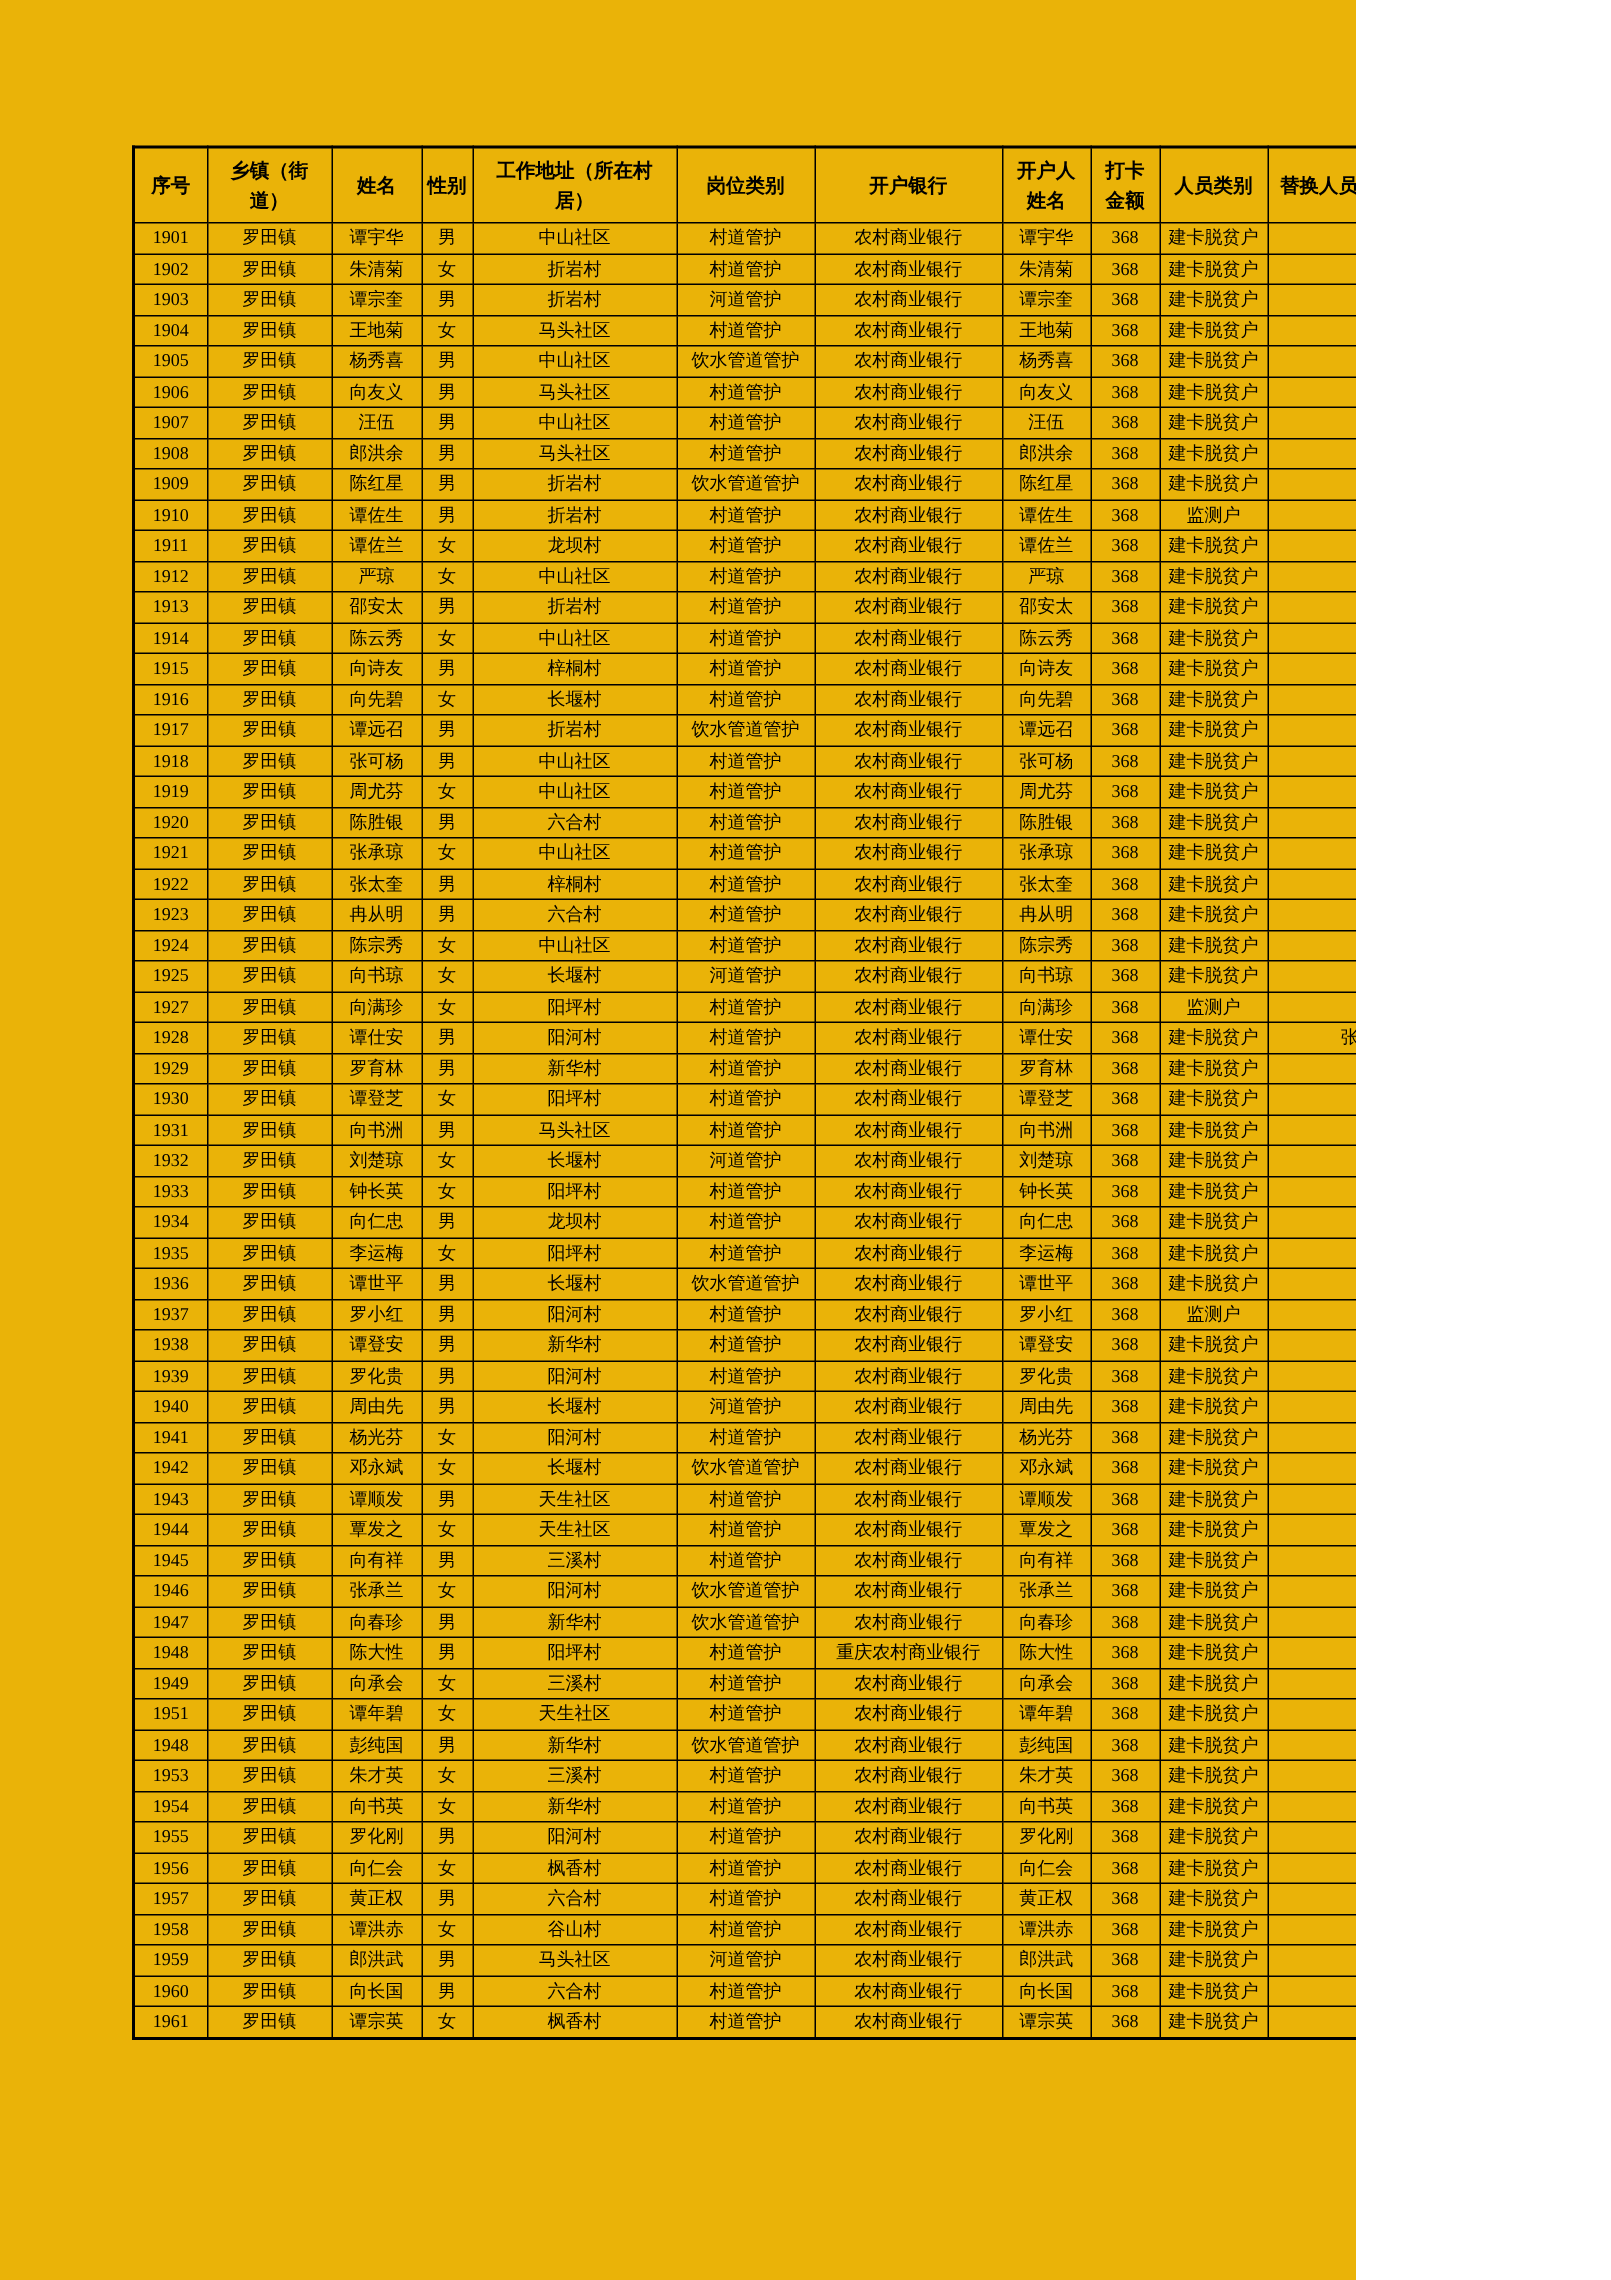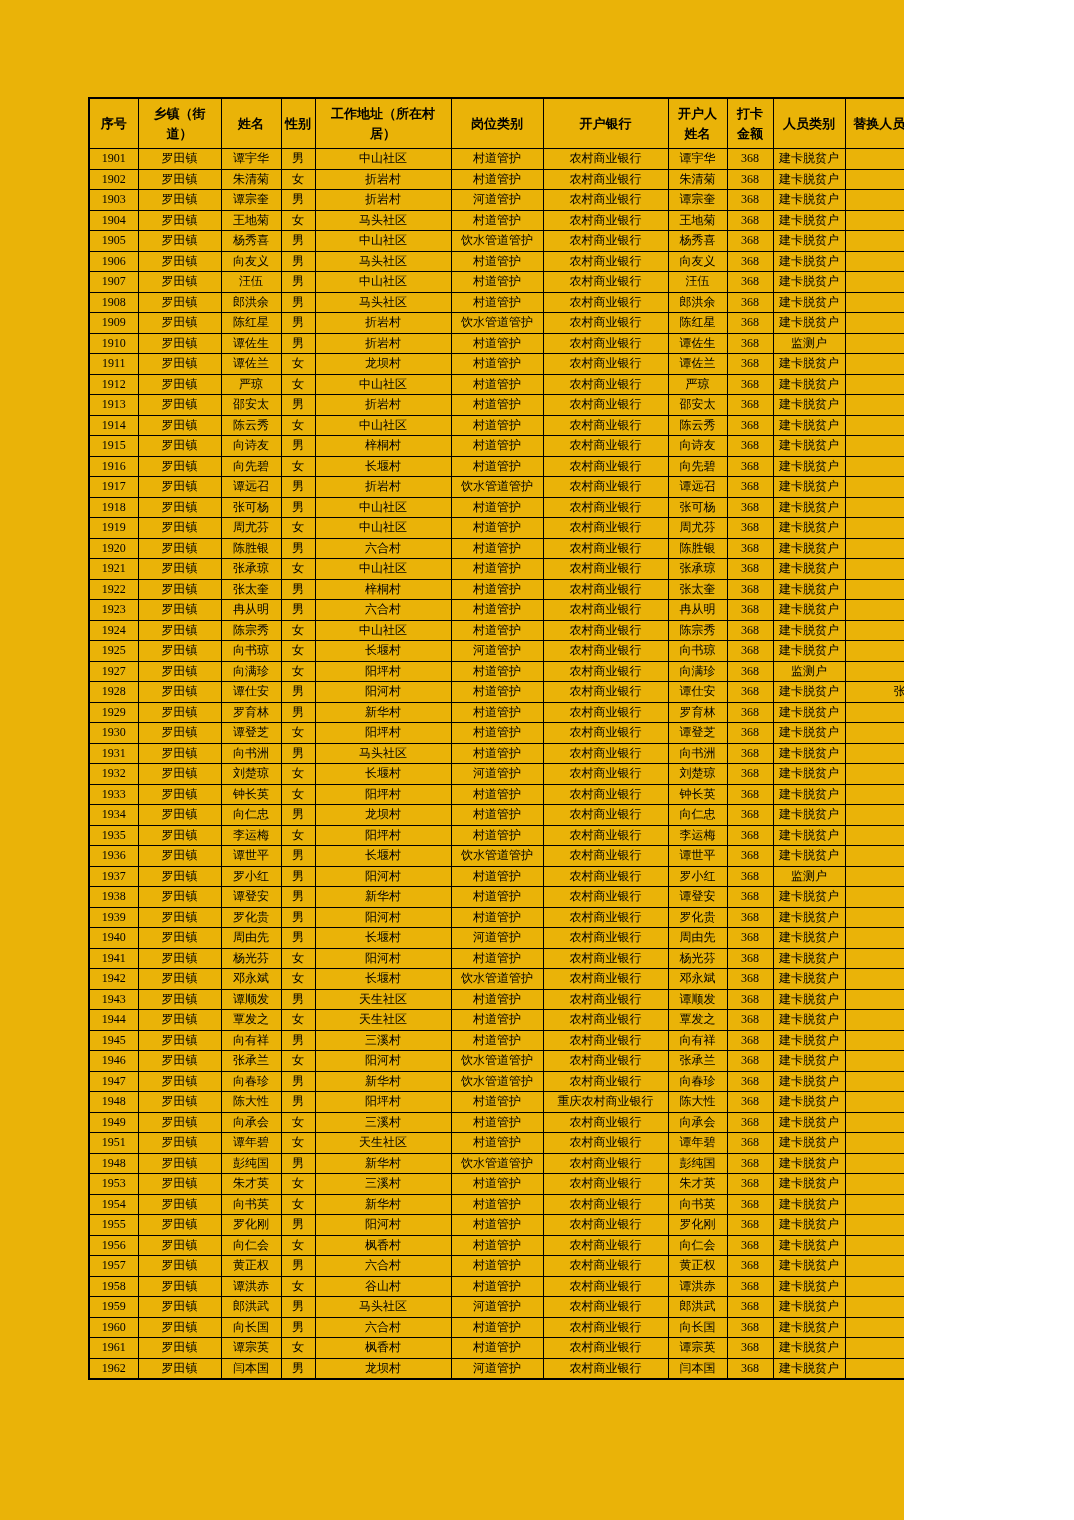--- a/index.html
+++ b/index.html
@@ -849,29 +849,16 @@
             <td>谭宗英</td>
             <td>女</td>
             <td>枫香村</td>
             <td>村道管护</td>
             <td>农村商业银行</td>
             <td>谭宗英</td>
             <td>368</td>
             <td>建卡脱贫户</td>
             <td></td>
           </tr>
-          <tr>
-            <td>1962</td>
-            <td>罗田镇</td>
-            <td>闫本国</td>
-            <td>男</td>
-            <td>龙坝村</td>
-            <td>河道管护</td>
-            <td>农村商业银行</td>
-            <td>闫本国</td>
-            <td>368</td>
-            <td>建卡脱贫户</td>
-            <td></td>
-          </tr>
         </tbody>
     </table>
   </div>
 </div>
 
 </body></html>

